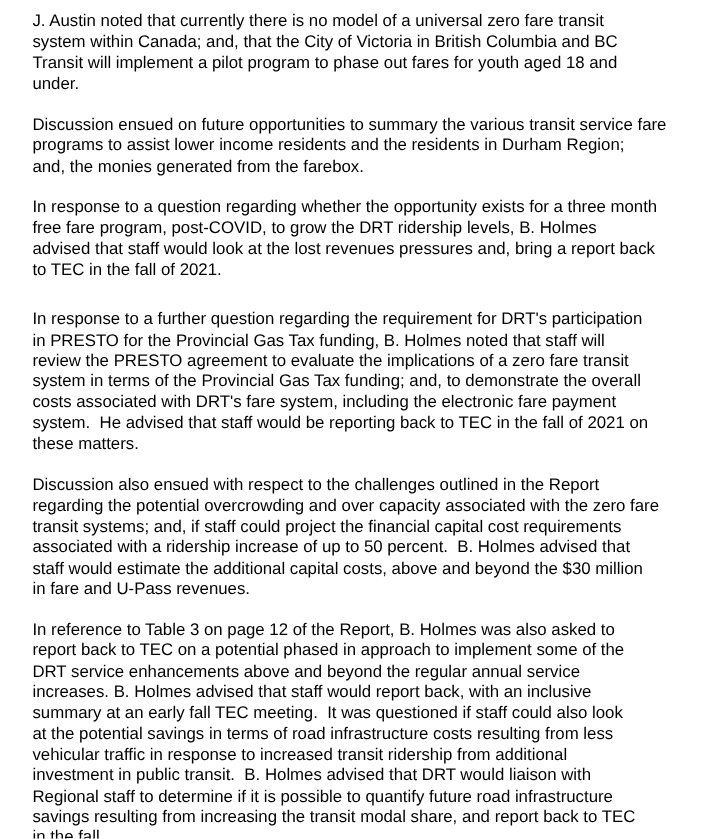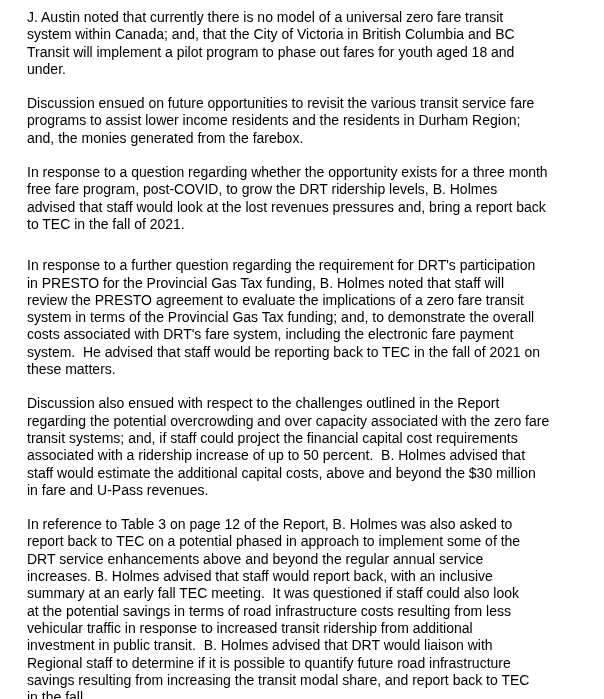--- a/index.html
+++ b/index.html
@@ -31,21 +31,21 @@
   }
 </style>
 </head>
 <body>
 
 <div class="page">
   <p class="para">J. Austin noted that currently there is no model of a universal zero fare transit
 system within Canada; and, that the City of Victoria in British Columbia and BC
 Transit will implement a pilot program to phase out fares for youth aged 18 and
 under.</p>
-  <p class="para">Discussion ensued on future opportunities to revisit the various transit service fare
+  <p class="para">Discussion ensued on future opportunities to summary the various transit service fare
 programs to assist lower income residents and the residents in Durham Region;
 and, the monies generated from the farebox.</p>
   <p class="para tight">In response to a question regarding whether the opportunity exists for a three month
 free fare program, post-COVID, to grow the DRT ridership levels, B. Holmes
 advised that staff would look at the lost revenues pressures and, bring a report back
 to TEC in the fall of 2021.</p>
   <p class="para">In response to a further question regarding the requirement for DRT's participation
 in PRESTO for the Provincial Gas Tax funding, B. Holmes noted that staff will
 review the PRESTO agreement to evaluate the implications of a zero fare transit
 system in terms of the Provincial Gas Tax funding; and, to demonstrate the overall

